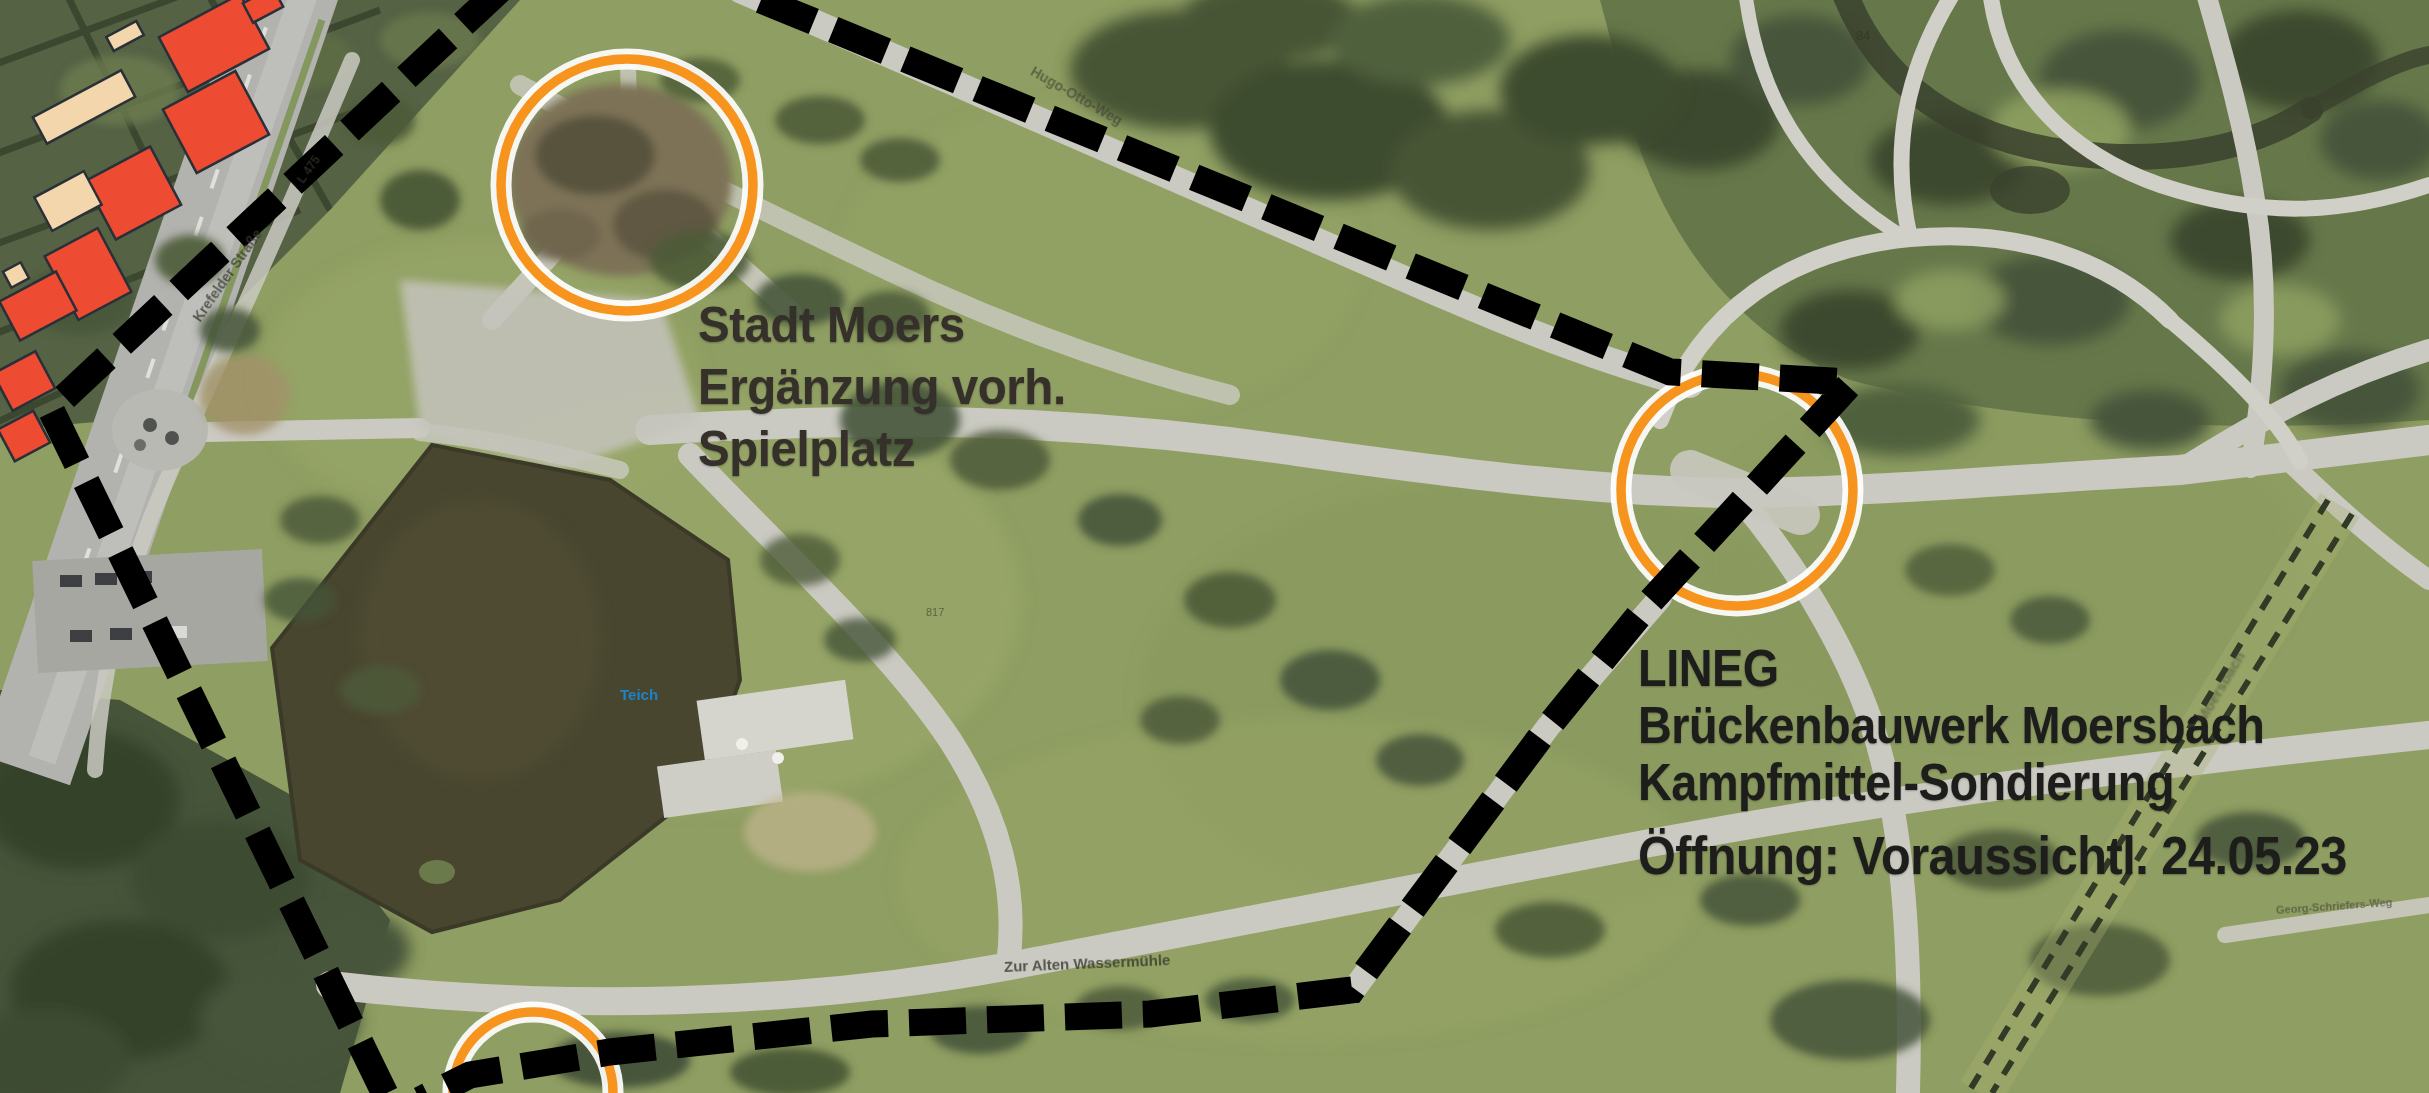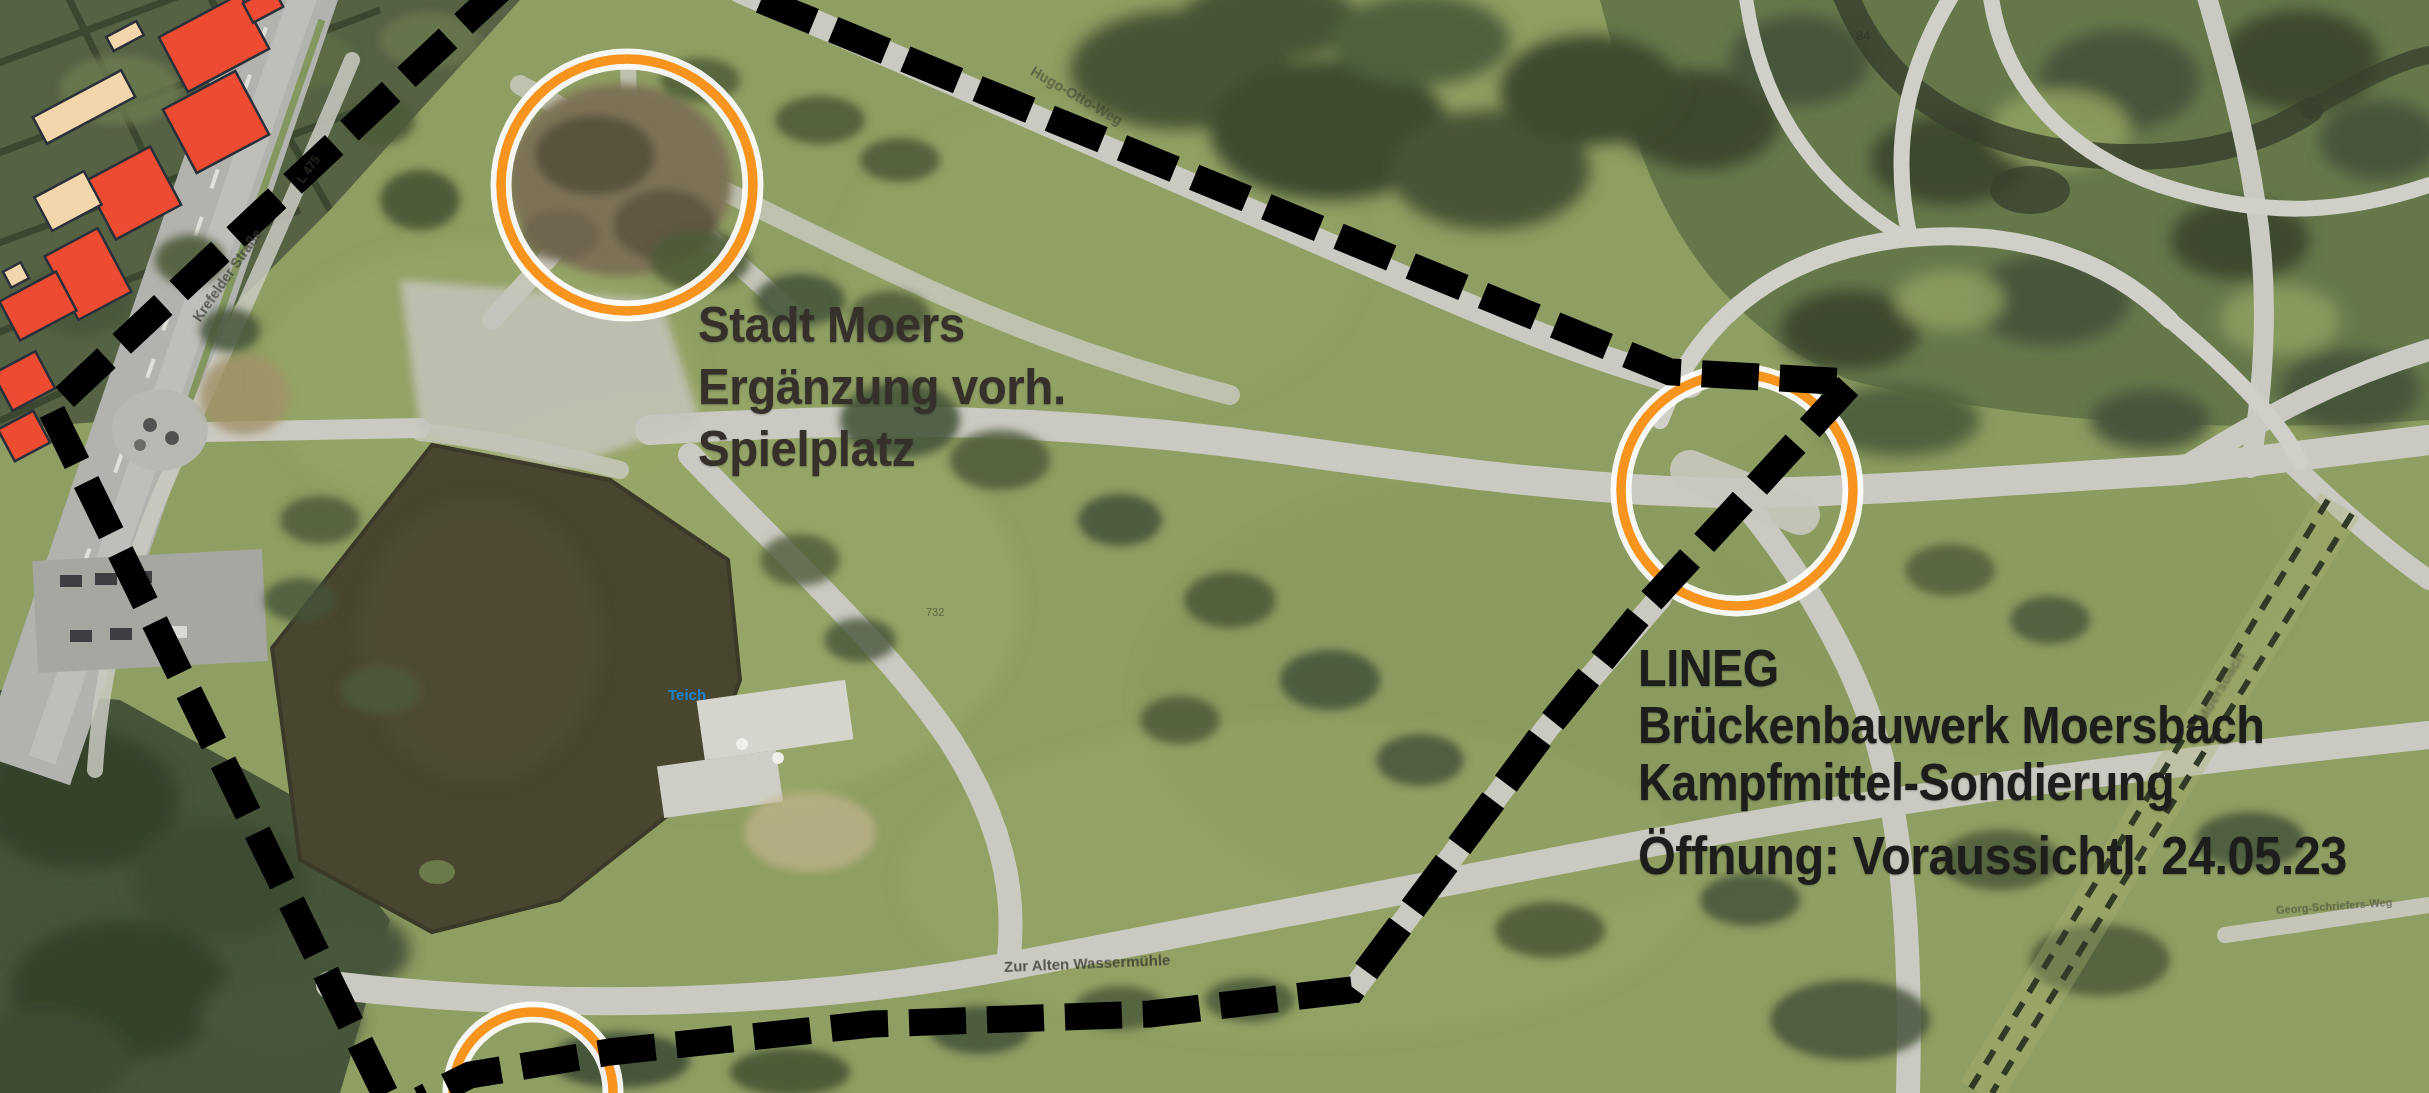--- a/index.html
+++ b/index.html
@@ -290,17 +290,17 @@
   <div>Kampfmittel-Sondierung</div>
   <div class="schedule">Öffnung: Voraussichtl. 24.05.23</div>
 </div>
 
 <div class="label street blurry" style="left:196px;top:312px;transform:rotate(-55deg);font-size:14px;opacity:.75;">Krefelder Straße</div>
 <div class="label street blurry" style="left:300px;top:175px;transform:rotate(-55deg);font-size:12px;opacity:.7;">L 475</div>
 <div class="label street blurry" style="left:1032px;top:62px;transform:rotate(30deg);font-size:14px;opacity:.55;">Hugo-Otto-Weg</div>
 <div class="label street blurry" style="left:1004px;top:958px;transform:rotate(-2.4deg);font-size:15px;opacity:.8;">Zur Alten Wassermühle</div>
 <div class="label street blurry" style="left:2200px;top:712px;transform:rotate(-59deg);font-size:15px;opacity:.5;filter:blur(1px);">Moersbach</div>
 <div class="label street blurry" style="left:2276px;top:904px;transform:rotate(-4deg);font-size:11px;opacity:.55;">Georg-Schriefers-Weg</div>
-<div class="label teich" style="left:620px;top:686px;margin-left:48px;">Teich</div>
-<div class="label parcel" style="left:926px;top:606px;">732</div>
+<div class="label teich" style="left:620px;top:686px;">Teich</div>
+<div class="label parcel" style="left:926px;top:606px;">817</div>
 <div class="label parcel" style="left:1856px;top:28px;font-size:13px;">84</div>
 
 </div>
 
 </body></html>

